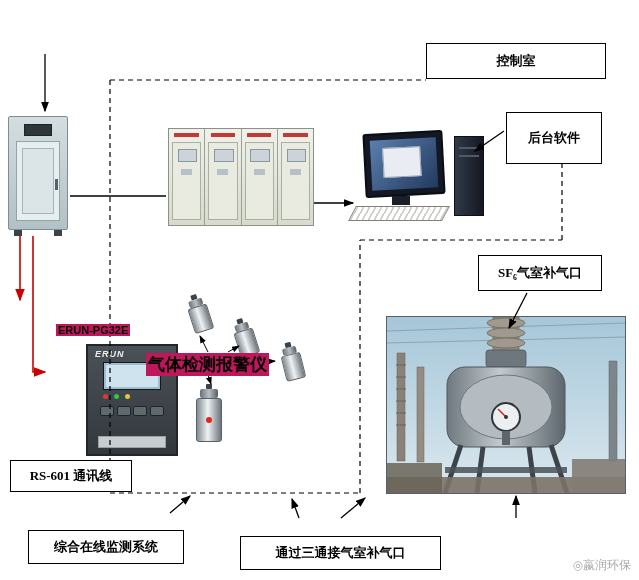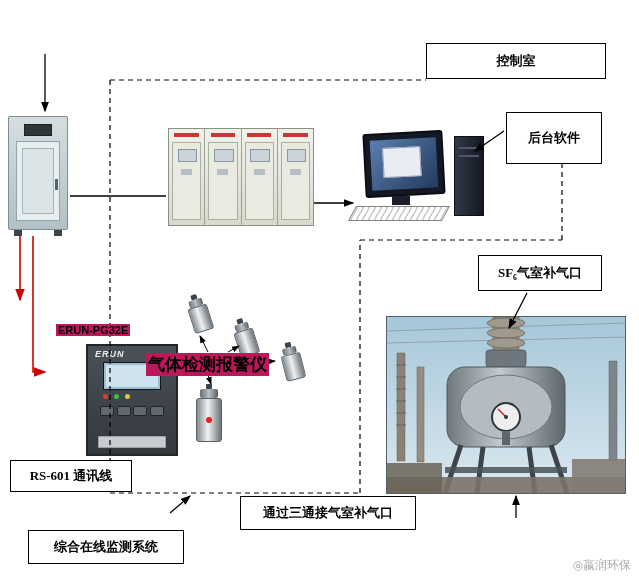--- a/index.html
+++ b/index.html
@@ -274,19 +274,19 @@
       <line x1="20" y1="236" x2="20" y2="300" marker-end="url(#ar)"></line>
       <polyline points="33,236 33,372 45,372" marker-end="url(#ar)"></polyline>
     </g>
   </svg>
 
   <div class="lbox" style="left:426px;top:43px;width:180px;height:36px">控制室</div>
   <div class="lbox" style="left:506px;top:112px;width:96px;height:52px">后台软件</div>
   <div class="lbox" style="left:478px;top:255px;width:124px;height:36px">SF₆气室补气口</div>
   <div class="lbox" style="left:10px;top:460px;width:122px;height:32px">RS-601 通讯线</div>
   <div class="lbox" style="left:28px;top:530px;width:156px;height:34px">综合在线监测系统</div>
-  <div class="lbox" style="left:240px;top:496px;width:176px;height:34px">通过三通接气室补气口</div>
+  <div class="lbox" style="left:240px;top:536px;width:201px;height:34px">通过三通接气室补气口</div>
 
   <div class="freelabel model-label">ERUN-PG32E</div>
   <div class="freelabel detector-label">气体检测报警仪</div>
   <div class="watermark">◎嬴润环保</div>
 
 </div>
 
 </body></html>

